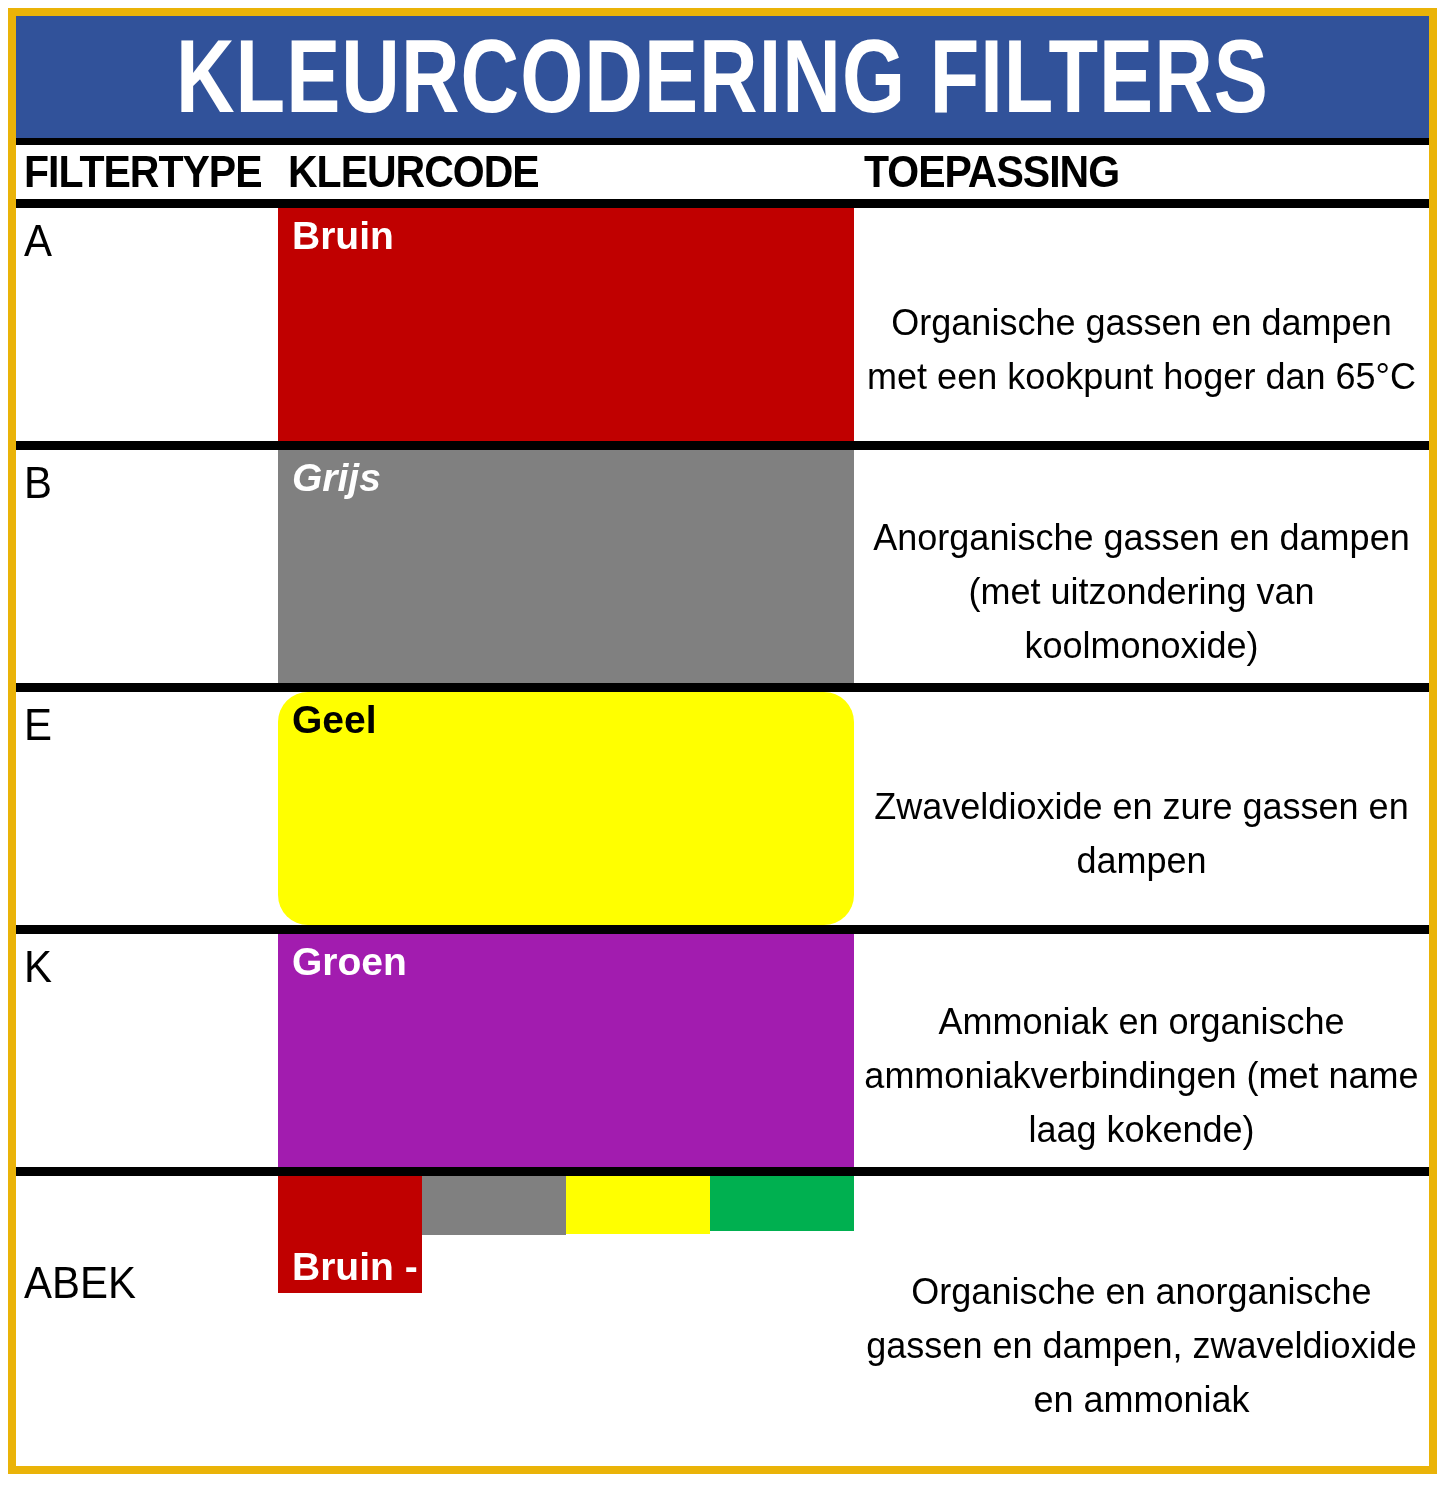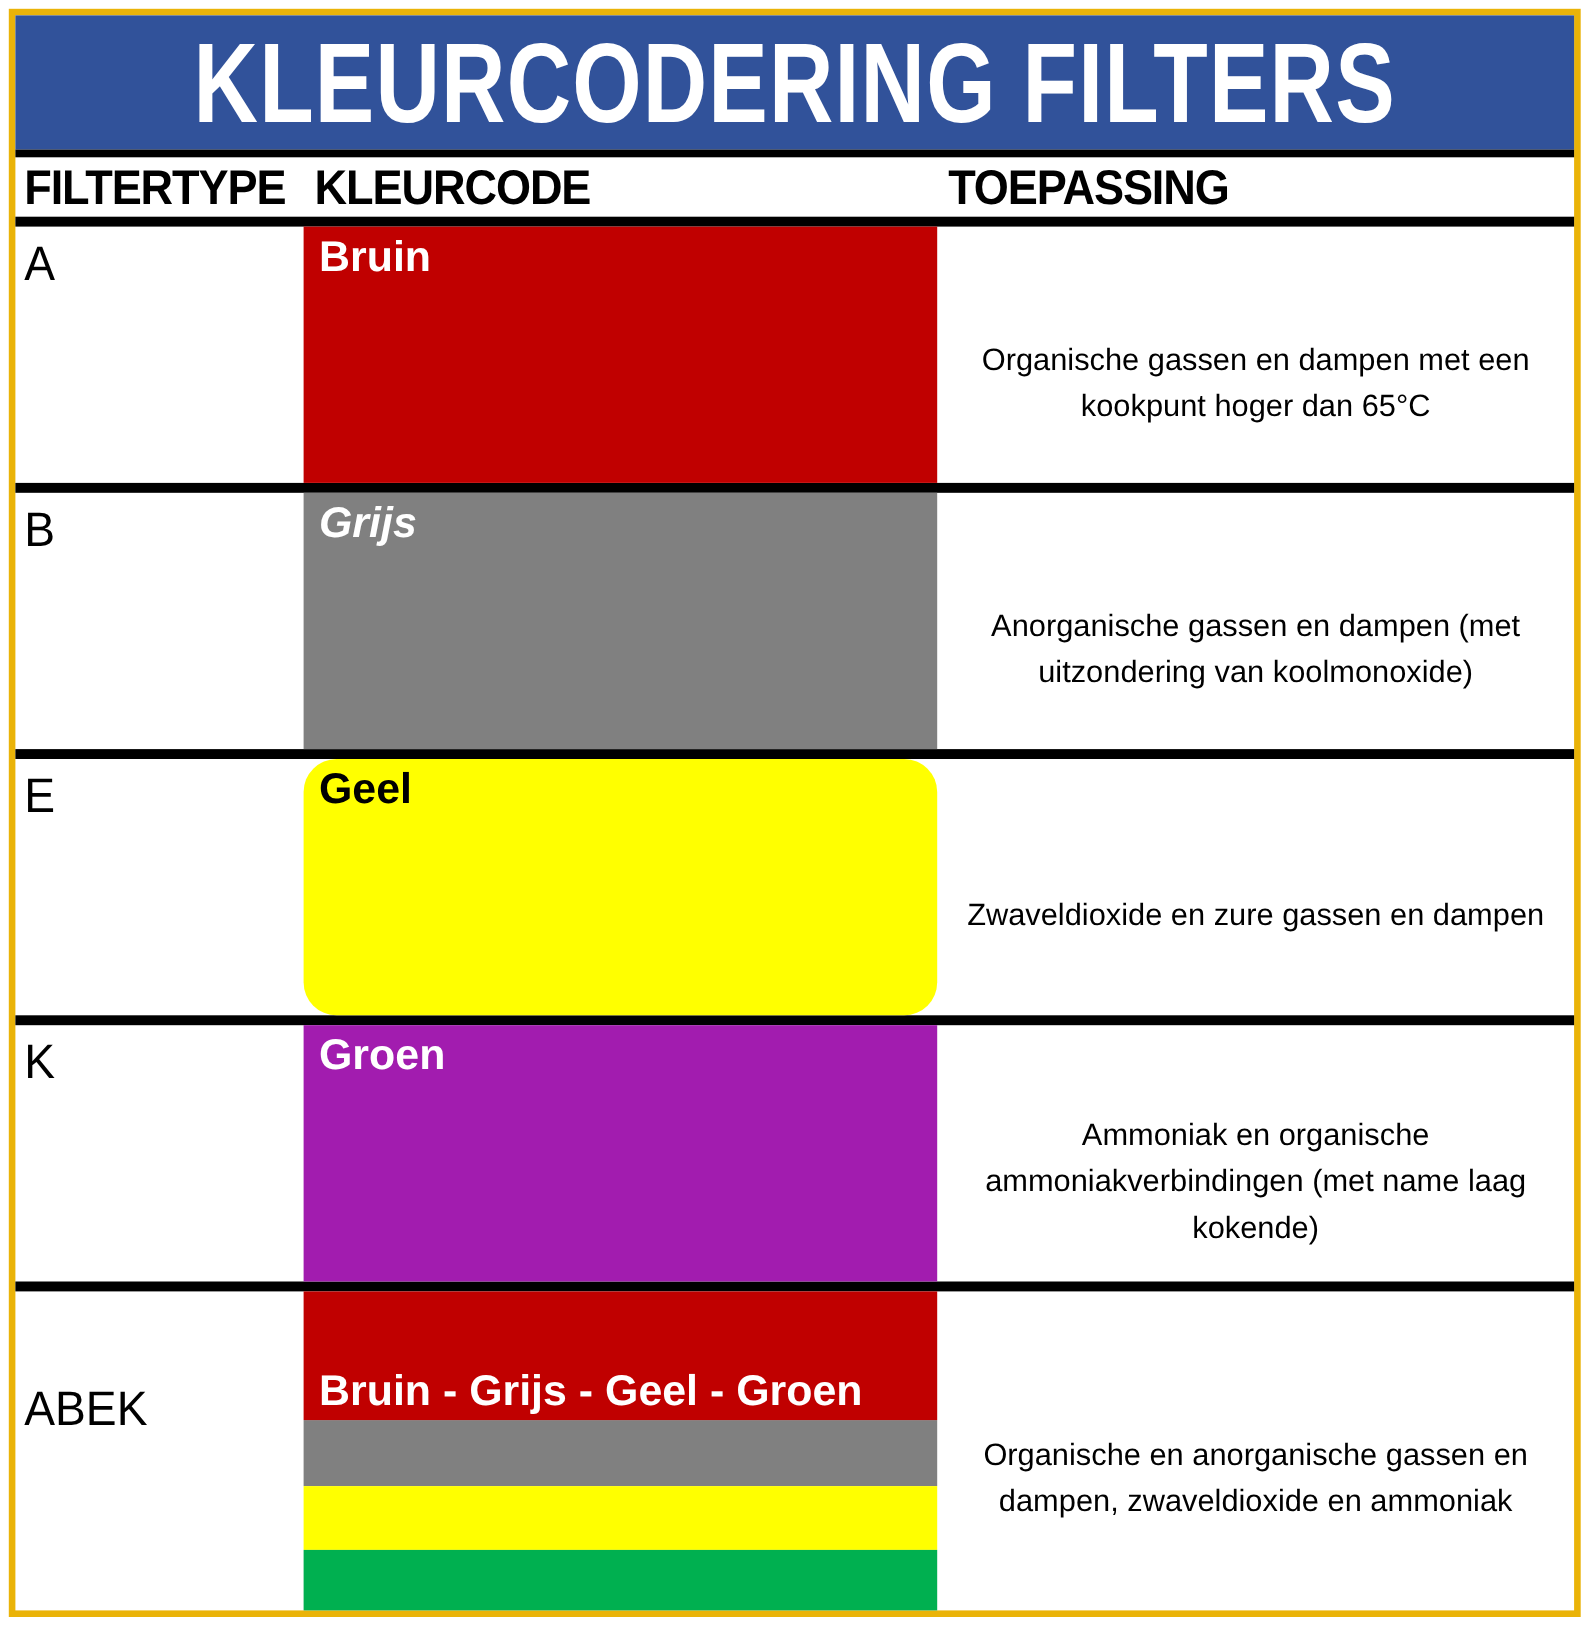--- a/index.html
+++ b/index.html
@@ -1,18 +1,18 @@
 <!DOCTYPE html>
 <html><head>
 <meta charset="utf-8">
 <style>
   html,body{margin:0;padding:0;background:#ffffff;}
   body{width:1445px;height:1486px;font-family:"Liberation Sans",sans-serif;overflow:hidden;}
   .page{padding:8px 8px 0 8px;box-sizing:border-box;}
-  .frame{border:6px solid #eab308;background:#fff;}
+  .frame{border:8px solid #eab308;background:#fff;}
 
   .title-bar{height:122px;display:flex;align-items:center;justify-content:center;}
   .title{color:#ffffff;font-size:78px;font-weight:600;letter-spacing:1px;white-space:nowrap;
          transform:scale(1.04,1.32);transform-origin:center;}
 
   .grid-row{display:grid;grid-template-columns:262px 576px 1fr;}
   .header-row{height:54px;align-items:center;border-top:7px solid #000;}
   .header-cell{font-weight:800;font-size:41px;letter-spacing:-1px;color:#000;transform:scaleY(1.08);transform-origin:left center;}
   .pad-c1{padding-left:8px;}
   .pad-c{padding-left:10px;}
@@ -22,30 +22,30 @@
 
   .cell-type{font-size:42px;color:#000;padding:8px 0 0 8px;box-sizing:border-box;transform:scaleY(1.05);transform-origin:left top;}
   .cell-type-abek{padding-top:78px;}
 
   .cell-swatch{position:relative;}
   .swatch{width:100%;height:100%;box-sizing:border-box;}
   .swatch-label{display:inline-block;font-weight:700;font-size:39px;padding:6px 0 0 14px;white-space:nowrap;}
   .label-light{color:#ffffff;}
   .label-dark{color:#000000;}
 
-  .stripes{display:flex;flex-direction:column;height:100%;text-decoration:underline;}
+  .stripes{display:flex;flex-direction:row;height:100%;text-decoration:underline;}
   .stripe{width:100%;}
   .stripe-1{height:40.5%;position:relative;}
   .stripe-2{height:20.5%;}
   .stripe-3{height:20%;}
   .stripe-4{height:19%;}
   .abek-label{position:absolute;left:14px;bottom:4px;padding:0;}
 
   .cell-toe{display:flex;align-items:center;justify-content:center;text-align:center;
-            font-size:28px;line-height:1.5;color:#000;box-sizing:border-box;
+            font-size:36px;line-height:1.5;color:#000;box-sizing:border-box;
             padding:48px 6px 10px 6px;margin-top:12px;}
 </style>
 </head>
 <body>
 
 <div class="page">
   <div class="frame">
 
     <div class="title-bar" style="background-color: rgb(49, 82, 154);">
       <span class="title">KLEURCODERING FILTERS</span>

